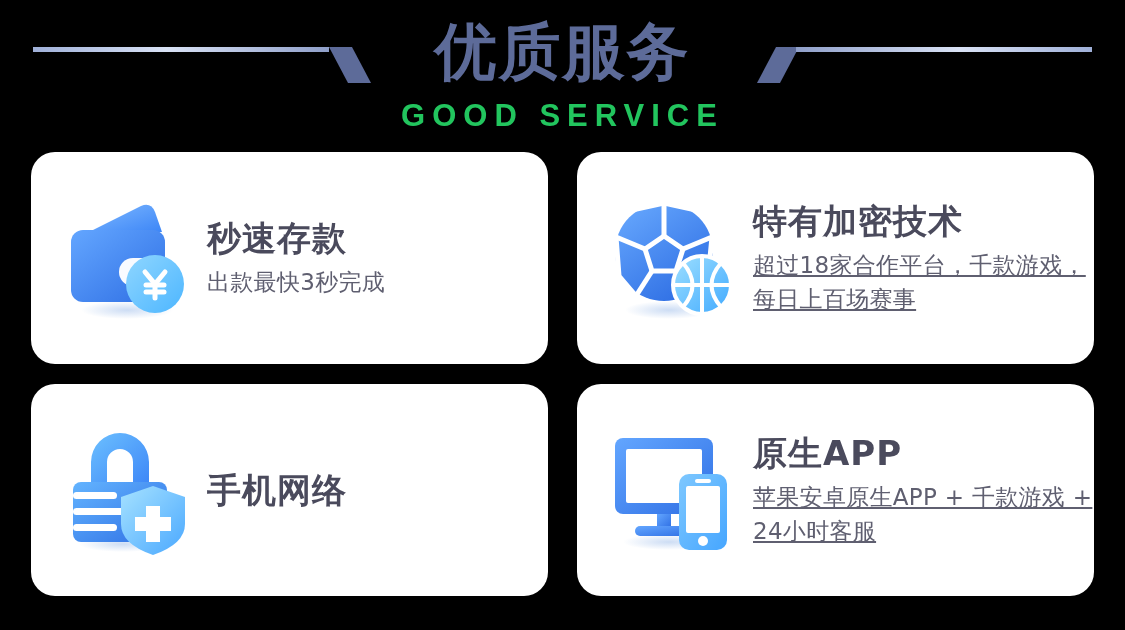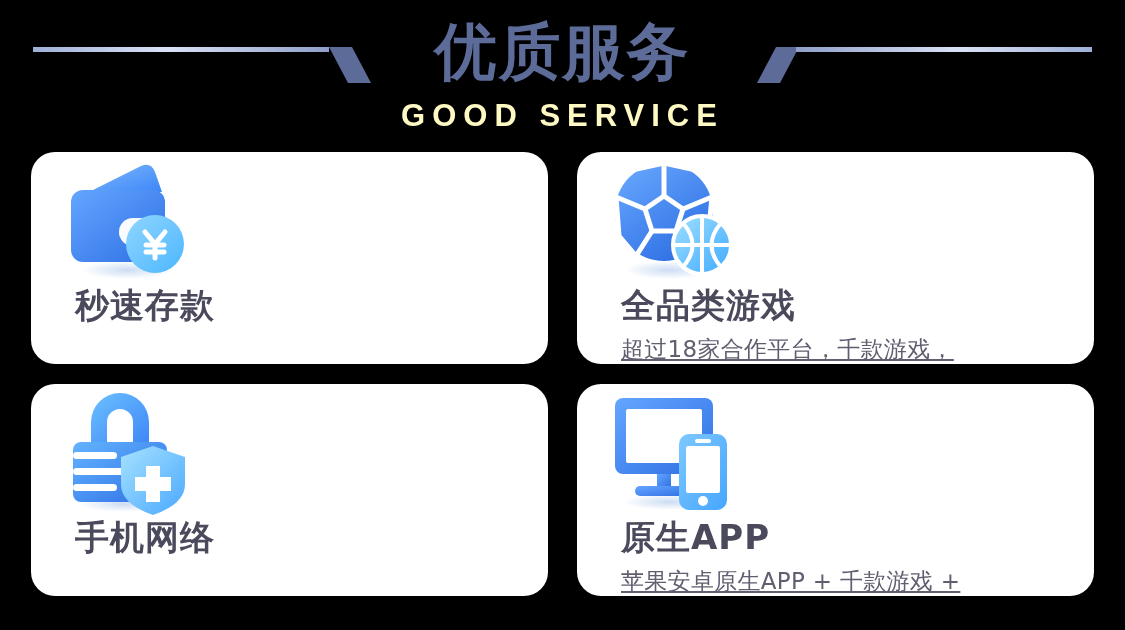--- a/index.html
+++ b/index.html
@@ -43,21 +43,21 @@
   }
   .title-en {
     position: absolute;
     left: 0;
     top: 98px;
     width: 1125px;
     text-align: center;
     font-size: 31px;
     font-weight: bold;
     letter-spacing: 7px;
-    color: #fef9c3;
+    color: #22c55e;
     line-height: 36px;
     white-space: nowrap;
   }
 
   
   .grid {
     position: absolute;
     left: 31px;
     top: 152px;
     width: 1063px;
@@ -65,25 +65,24 @@
     display: grid;
     grid-template-columns: 517px 517px;
     grid-template-rows: 212px 212px;
     column-gap: 29px;
     row-gap: 20px;
   }
   .card {
     background: #ffffff;
     border-radius: 24px;
     display: flex;
-    align-items: flex-start;
+    align-items: center;
     padding: 0 0 0 30px;
     box-sizing: border-box;
     overflow: hidden;
-    flex-direction: column;
   }
   .card-icon {
     width: 132px;
     height: 132px;
     flex: 0 0 132px;
     position: relative;
   }
   .card-icon svg { display: block; width: 132px; height: 132px; }
   .card-text {
     margin-left: 14px;
@@ -177,20 +176,21 @@
         <g stroke="#ffffff" stroke-width="5" stroke-linecap="round" fill="none">
           <path d="M84 80 L94 92 L104 80"></path>
           <path d="M94 92 L94 106"></path>
           <path d="M85 93 L103 93"></path>
           <path d="M85 100 L103 100"></path>
         </g>
       </svg>
     </div>
     <div class="card-text">
       <div class="card-title">秒速存款</div>
+      <div class="card-desc">出款最快3秒完成</div>
     </div>
   </div>
 
   <div class="card card--wide">
     <div class="card-icon">
       <svg viewBox="0 0 132 132">
         <defs>
           <linearGradient id="sg1" x1="0" y1="0" x2="0.7" y2="1">
             <stop offset="0" stop-color="#6aabff"></stop>
             <stop offset="1" stop-color="#2f6fe4"></stop>
@@ -223,21 +223,21 @@
         <g stroke="#ffffff" stroke-width="4" fill="none">
           <circle cx="95" cy="93" r="29"></circle>
           <path d="M95 64 L95 122"></path>
           <path d="M66 93 L124 93"></path>
           <path d="M76 71 Q95 93 76 115"></path>
           <path d="M114 71 Q95 93 114 115"></path>
         </g>
       </svg>
     </div>
     <div class="card-text">
-      <div class="card-title">全品类游戏</div>
+      <div class="card-title">特有加密技术</div>
       <div class="card-desc">超过18家合作平台，千款游戏，每日上百场赛事</div>
     </div>
   </div>
 
   <div class="card">
     <div class="card-icon">
       <svg viewBox="0 0 132 132">
         <defs>
           <linearGradient id="lg1" x1="0" y1="0" x2="1" y2="1">
             <stop offset="0" stop-color="#63b4ff"></stop>

